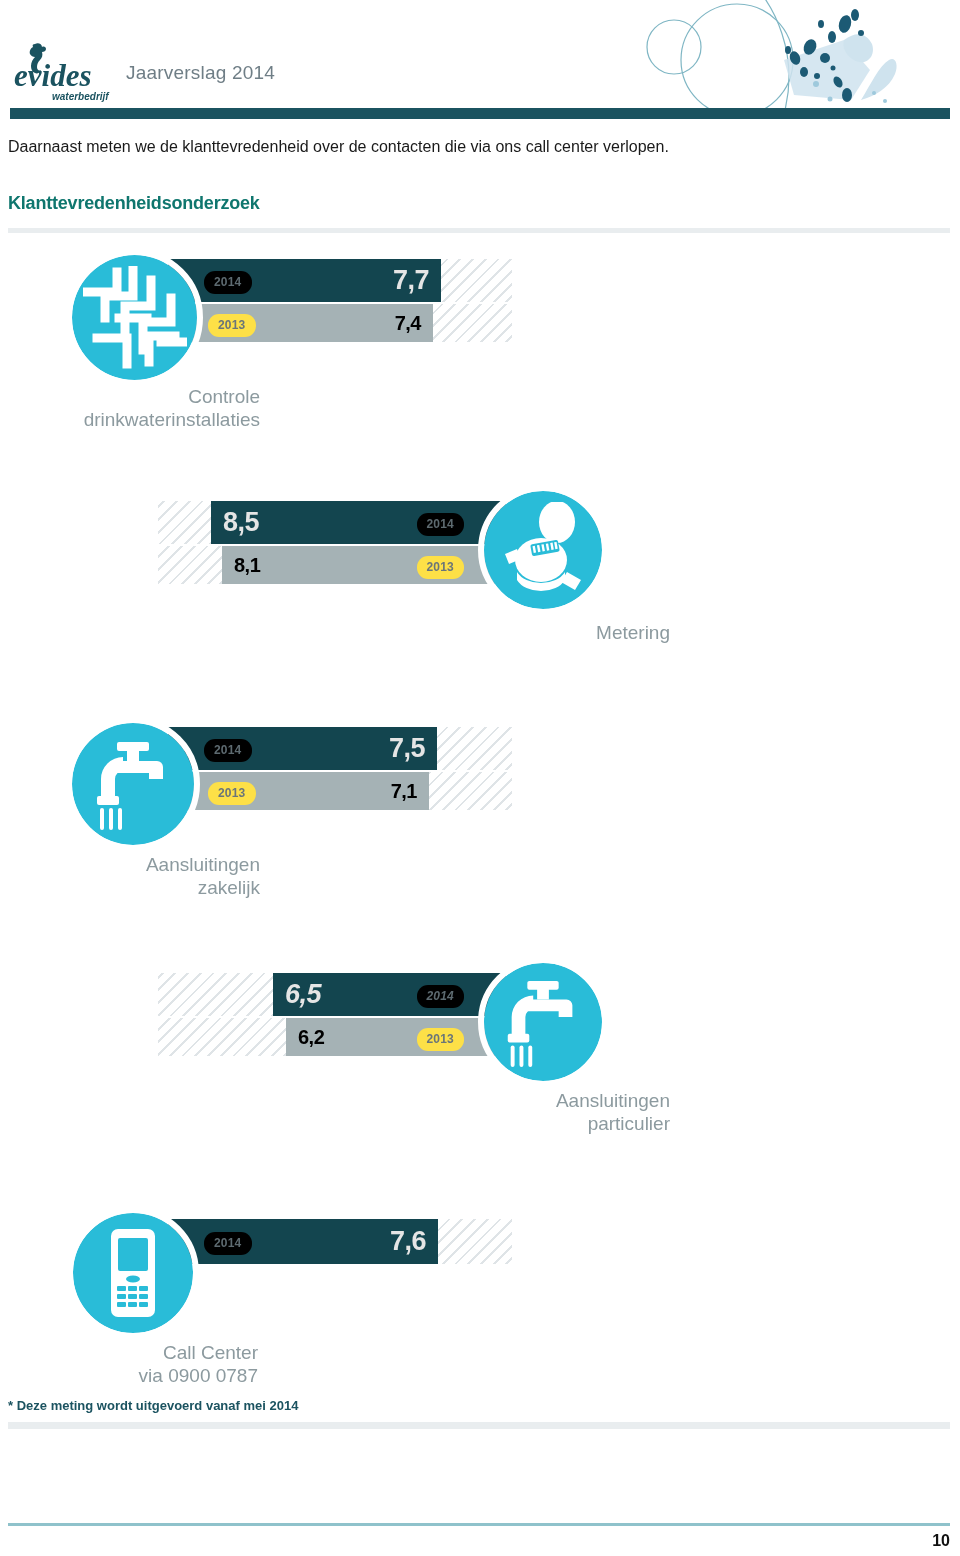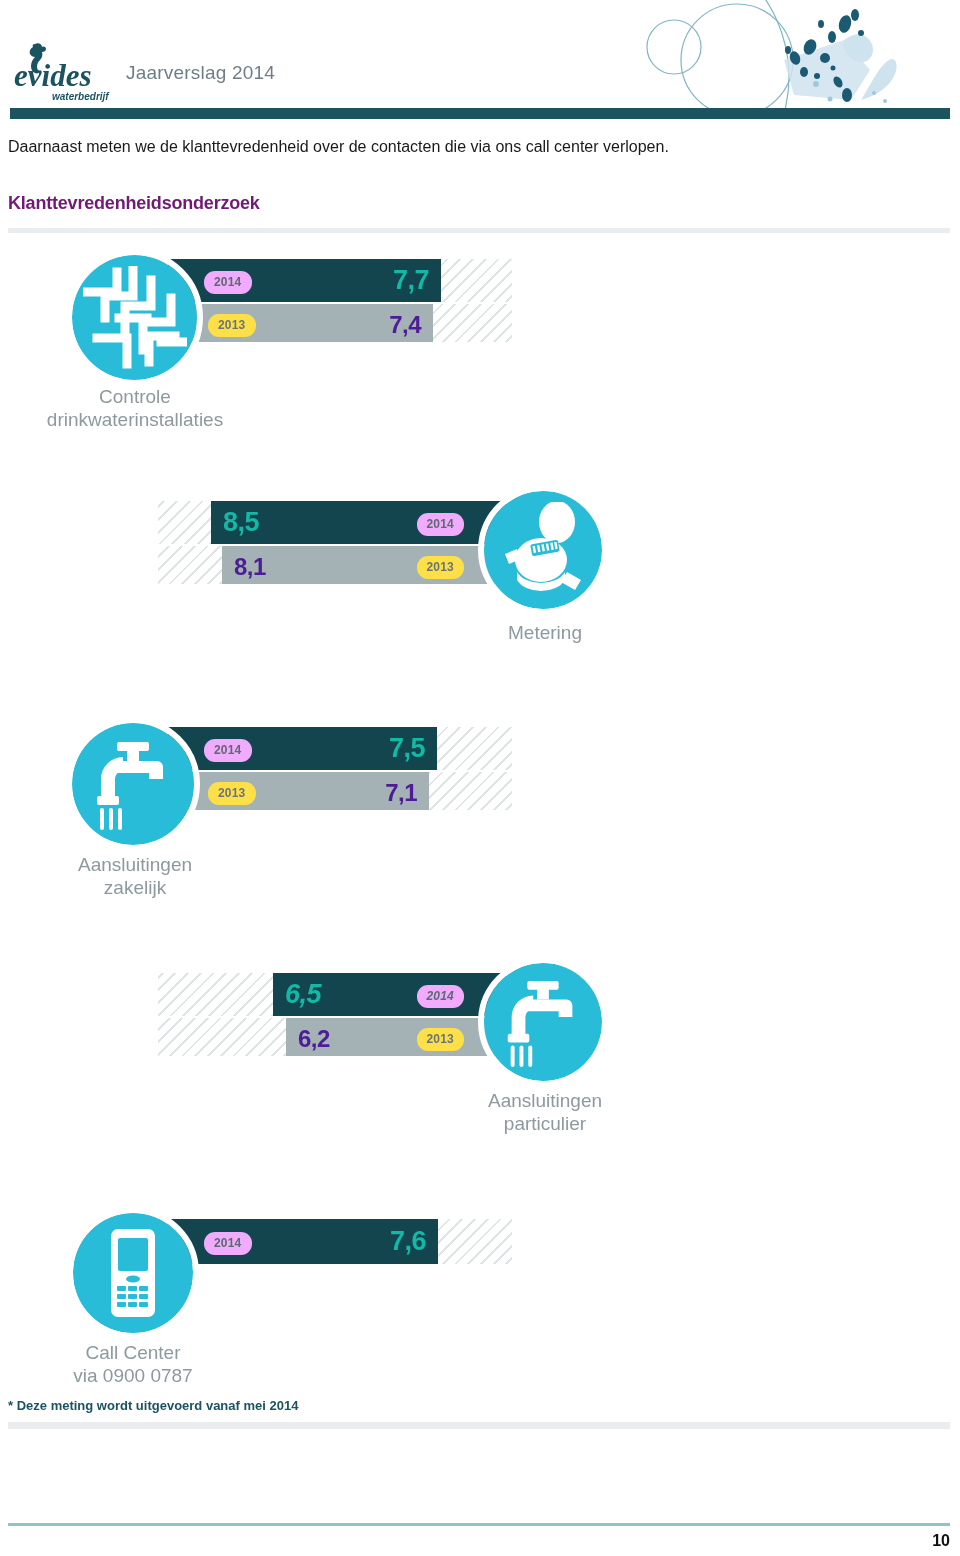--- a/index.html
+++ b/index.html
@@ -27,21 +27,21 @@
     background:#1b5360;
   }
 
   
   .intro{
     position:absolute;left:8px;top:136px;width:760px;
     font-size:16px;color:#1a1a1a;line-height:22px;
   }
   .section-title{
     position:absolute;left:8px;top:193px;
-    font-size:18px;font-weight:bold;color:#701a75;letter-spacing:-.2px;
+    font-size:18px;font-weight:bold;color:#0f766e;letter-spacing:-.2px;
   }
   .top-sep{
     position:absolute;left:8px;top:228px;width:942px;height:5px;
     background:#e9edef;
   }
 
   
   .info{position:absolute;left:0;top:233px;width:960px;height:1175px;}
 
   .block{position:absolute;}
@@ -59,36 +59,36 @@
   .hatch{
     position:absolute;
     background-image:repeating-linear-gradient(
       -45deg,#ffffff 0 3px,#dfe4e7 3px 5px,#ffffff 5px 9px);
     background-color:#ffffff;
   }
   .bar{position:absolute;display:flex;align-items:center;box-sizing:border-box;}
   .bar-2014{background:#13454f;}
   .bar-2013{background:#a5b2b5;}
   .pill{
-    background:#f0abfc;color:#5d6a70;border-radius:11px;
+    background:#000000;color:#5d6a70;border-radius:11px;
     font-size:12px;font-weight:bold;line-height:1;
     padding:5px 10px 6px;letter-spacing:.2px;
     position:absolute;
   }
   .pill-2013{background:#fde047;color:#6a7579;}
   .score{
-    position:absolute;color:#14b8a6;font-weight:bold;
+    position:absolute;color:#e5e5e5;font-weight:bold;
     font-size:27px;line-height:1;letter-spacing:-.5px;
   }
-  .score-2013{font-size:24px;color:#4c1d95;}
+  .score-2013{font-size:20px;color:#000000;}
   .caption{
     position:absolute;color:#8c9a9f;font-size:19px;line-height:23px;
     font-family:"Liberation Sans",sans-serif;font-weight:400;
   }
-  .cap-center{text-align:center;}
+  .cap-center{text-align:right;}
 
   .footnote{
     position:absolute;left:8px;top:1398px;
     font-size:13px;font-weight:bold;color:#1b5360;
   }
   .bottom-sep{
     position:absolute;left:8px;top:1422px;width:942px;height:7px;
     background:#e9edef;
   }
   .page-rule{

